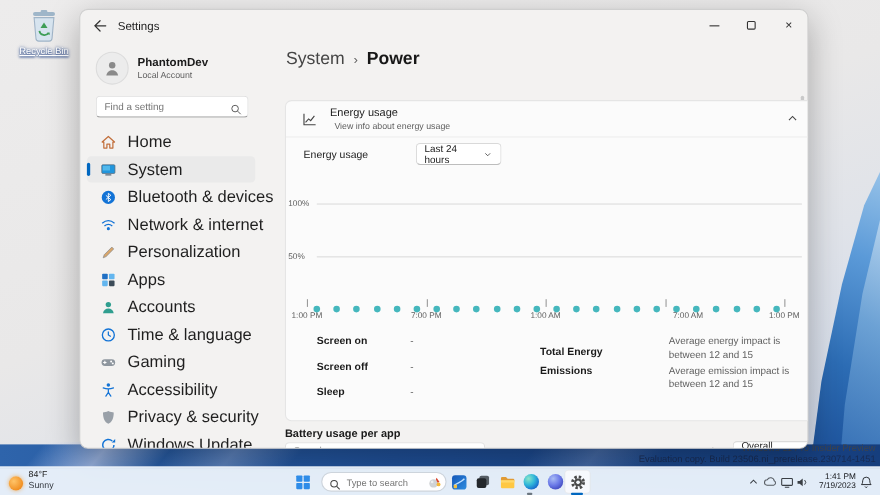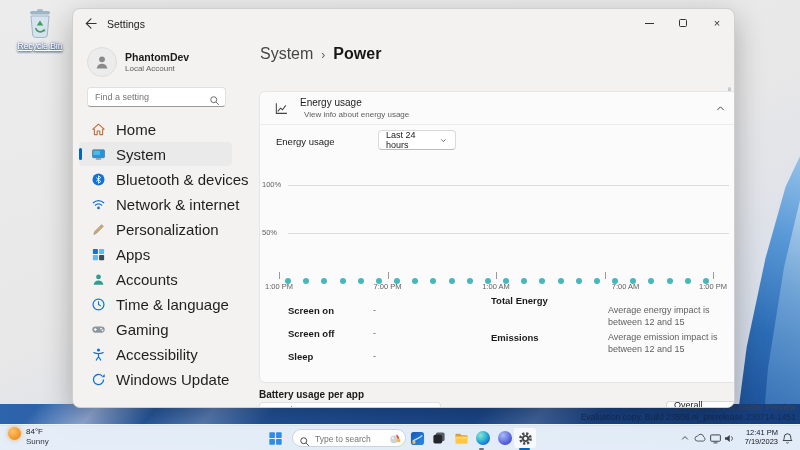--- a/index.html
+++ b/index.html
@@ -117,21 +117,21 @@
   .bat-search input { position:absolute; left:7px; top:0; width:150px; height:14px; border:0;
     outline:0; background:transparent; font-size:9px; color:#444;
     font-family:"Liberation Sans",sans-serif; }
   .bat-search .mag { position:absolute; right:6px; top:3px; }
   .sort-label { position:absolute; left:390px; top:367px; font-size:9px; color:#1b1b1b; }
   .dd-sort { left:428px; top:362px; width:76px; height:17px; }
 
   
   .taskbar { position:absolute; left:0; right:0; top:424px; height:26px;
     background:rgba(228,238,249,.92); border-top:1px solid rgba(255,255,255,.6); }
-  .weather { position:absolute; left:8px; top:2px; display:flex; align-items:flex-start; gap:5px; cursor:default; }
+  .weather { position:absolute; left:8px; top:2px; display:flex; align-items:flex-end; gap:5px; cursor:default; }
   .sun { width:13px; height:13px; border-radius:50%;
     background:radial-gradient(circle at 35% 35%,#ffc469,#f08c1e 75%); box-shadow:0 0 4px rgba(240,150,40,.7); }
   .wtemp { font-size:8px; color:#1d1d1d; line-height:1.2; }
   .wcond { font-size:8px; color:#33383f; line-height:1.2; }
   .tb-item { position:absolute; top:4px; width:18px; height:18px; display:flex;
     align-items:center; justify-content:center; cursor:default; }
   .tb-search { position:absolute; left:292px; top:4px; width:114px; height:18px;
     background:rgba(255,255,255,.95); border:1px solid #cdd4dc; border-radius:9px; }
   .tb-search input { position:absolute; left:22px; top:1px; width:60px; height:15px; border:0; outline:0;
     background:transparent; font-size:8.5px; color:#555; font-family:"Liberation Sans",sans-serif; }
@@ -295,20 +295,26 @@
               <circle cx="12.3" cy="8.9" r="0.95" fill="#fff"></circle>
             </svg>
           <span class="nav-label">Gaming</span>
         </div>
         <div class="nav-item">
           <svg class="nico" viewBox="0 0 16 16">
               <circle cx="8" cy="3.2" r="1.7" fill="#1273d6"></circle>
               <path d="M3 6 C6 7.2 10 7.2 13 6 M8 7.4 V10.4 M8 10.4 L5.6 14 M8 10.4 L10.4 14" stroke="#1273d6" stroke-width="1.2" fill="none" stroke-linecap="round"></path>
             </svg>
           <span class="nav-label">Accessibility</span>
+        </div>
+        <div class="nav-item">
+          <svg class="nico" viewBox="0 0 16 16">
+              <path d="M8 1.8 C10 2.8 12 3.2 13.2 3.2 C13.2 9 11.6 12.4 8 14.2 C4.4 12.4 2.8 9 2.8 3.2 C4 3.2 6 2.8 8 1.8 Z" fill="#99a0a8"></path>
+            </svg>
+          <span class="nav-label">Privacy &amp; security</span>
         </div>
         <div class="nav-item">
           <svg class="nico" viewBox="0 0 16 16">
               <path d="M13.4 8 a5.4 5.4 0 1 1-1.6-3.8" stroke="#1273d6" stroke-width="1.4" fill="none"></path>
               <polygon points="14.6,2.2 14.6,5.6 11.2,5.6" fill="#1273d6"></polygon>
             </svg>
           <span class="nav-label">Windows Update</span>
         </div>
       </div>
     </div>
@@ -387,21 +393,21 @@
             <span class="dot" style="left: 442.91px; top: 186px; background: rgb(69, 183, 189);"></span>
           </div>
 
         <span class="stat-label" style="left:28px;top:213px">Screen on</span>
         <span class="stat-value" style="left:113px;top:213px">-</span>
         <span class="stat-label" style="left:28px;top:236px">Screen off</span>
         <span class="stat-value" style="left:113px;top:236px">-</span>
         <span class="stat-label" style="left:28px;top:259px">Sleep</span>
         <span class="stat-value" style="left:113px;top:259px">-</span>
 
-        <span class="stat-label" style="left:231px;top:203px">Total Energy</span>
+        <span class="stat-label" style="left:231px;top:223px">Total Energy</span>
         <span class="stat-value stat-wrap" style="left:348px;top:213px">Average energy impact is between 12 and 15</span>
         <span class="stat-label" style="left:231px;top:240px">Emissions</span>
         <span class="stat-value stat-wrap" style="left:348px;top:240px">Average emission impact is between 12 and 15</span>
       </div>
 
       <div class="bat-title">Battery usage per app</div>
       <div class="bat-search">
         <input placeholder="Search" style="">
         <span class="mag">
           
@@ -519,21 +525,21 @@
             <path d="M5.5 13.4 h5" stroke="#3a3f45" stroke-width="1.2"></path>
           </svg>
       </span>
       <span class="tb-item" style="right:62px;left:auto">
         <svg width="13" height="13" viewBox="0 0 16 16">
             <path d="M2.5 6.4 h2.4 L8.3 3.6 v8.8 L4.9 9.6 H2.5 Z" fill="#3a3f45"></path>
             <path d="M10.4 5.4 a3.6 3.6 0 0 1 0 5.2" stroke="#3a3f45" stroke-width="1.1" fill="none"></path>
           </svg>
       </span>
       <span class="clock">
-        <div class="t">12:41 PM</div>
+        <div class="t">1:41 PM</div>
         <div class="d">7/19/2023</div>
       </span>
       <span class="tb-item" style="right:4px;left:auto">
         <svg width="13" height="13" viewBox="0 0 16 16">
             <path d="M8 2.2 a4 4 0 0 1 4 4 c0 2.6.7 3.6 1.4 4.3 H2.6 C3.3 9.8 4 8.8 4 6.2 a4 4 0 0 1 4-4 Z" fill="none" stroke="#2a2e33" stroke-width="1.1"></path>
             <path d="M6.6 12.8 a1.6 1.6 0 0 0 2.8 0" stroke="#2a2e33" stroke-width="1.1" fill="none"></path>
           </svg>
       </span>
     </div>
   </div>

